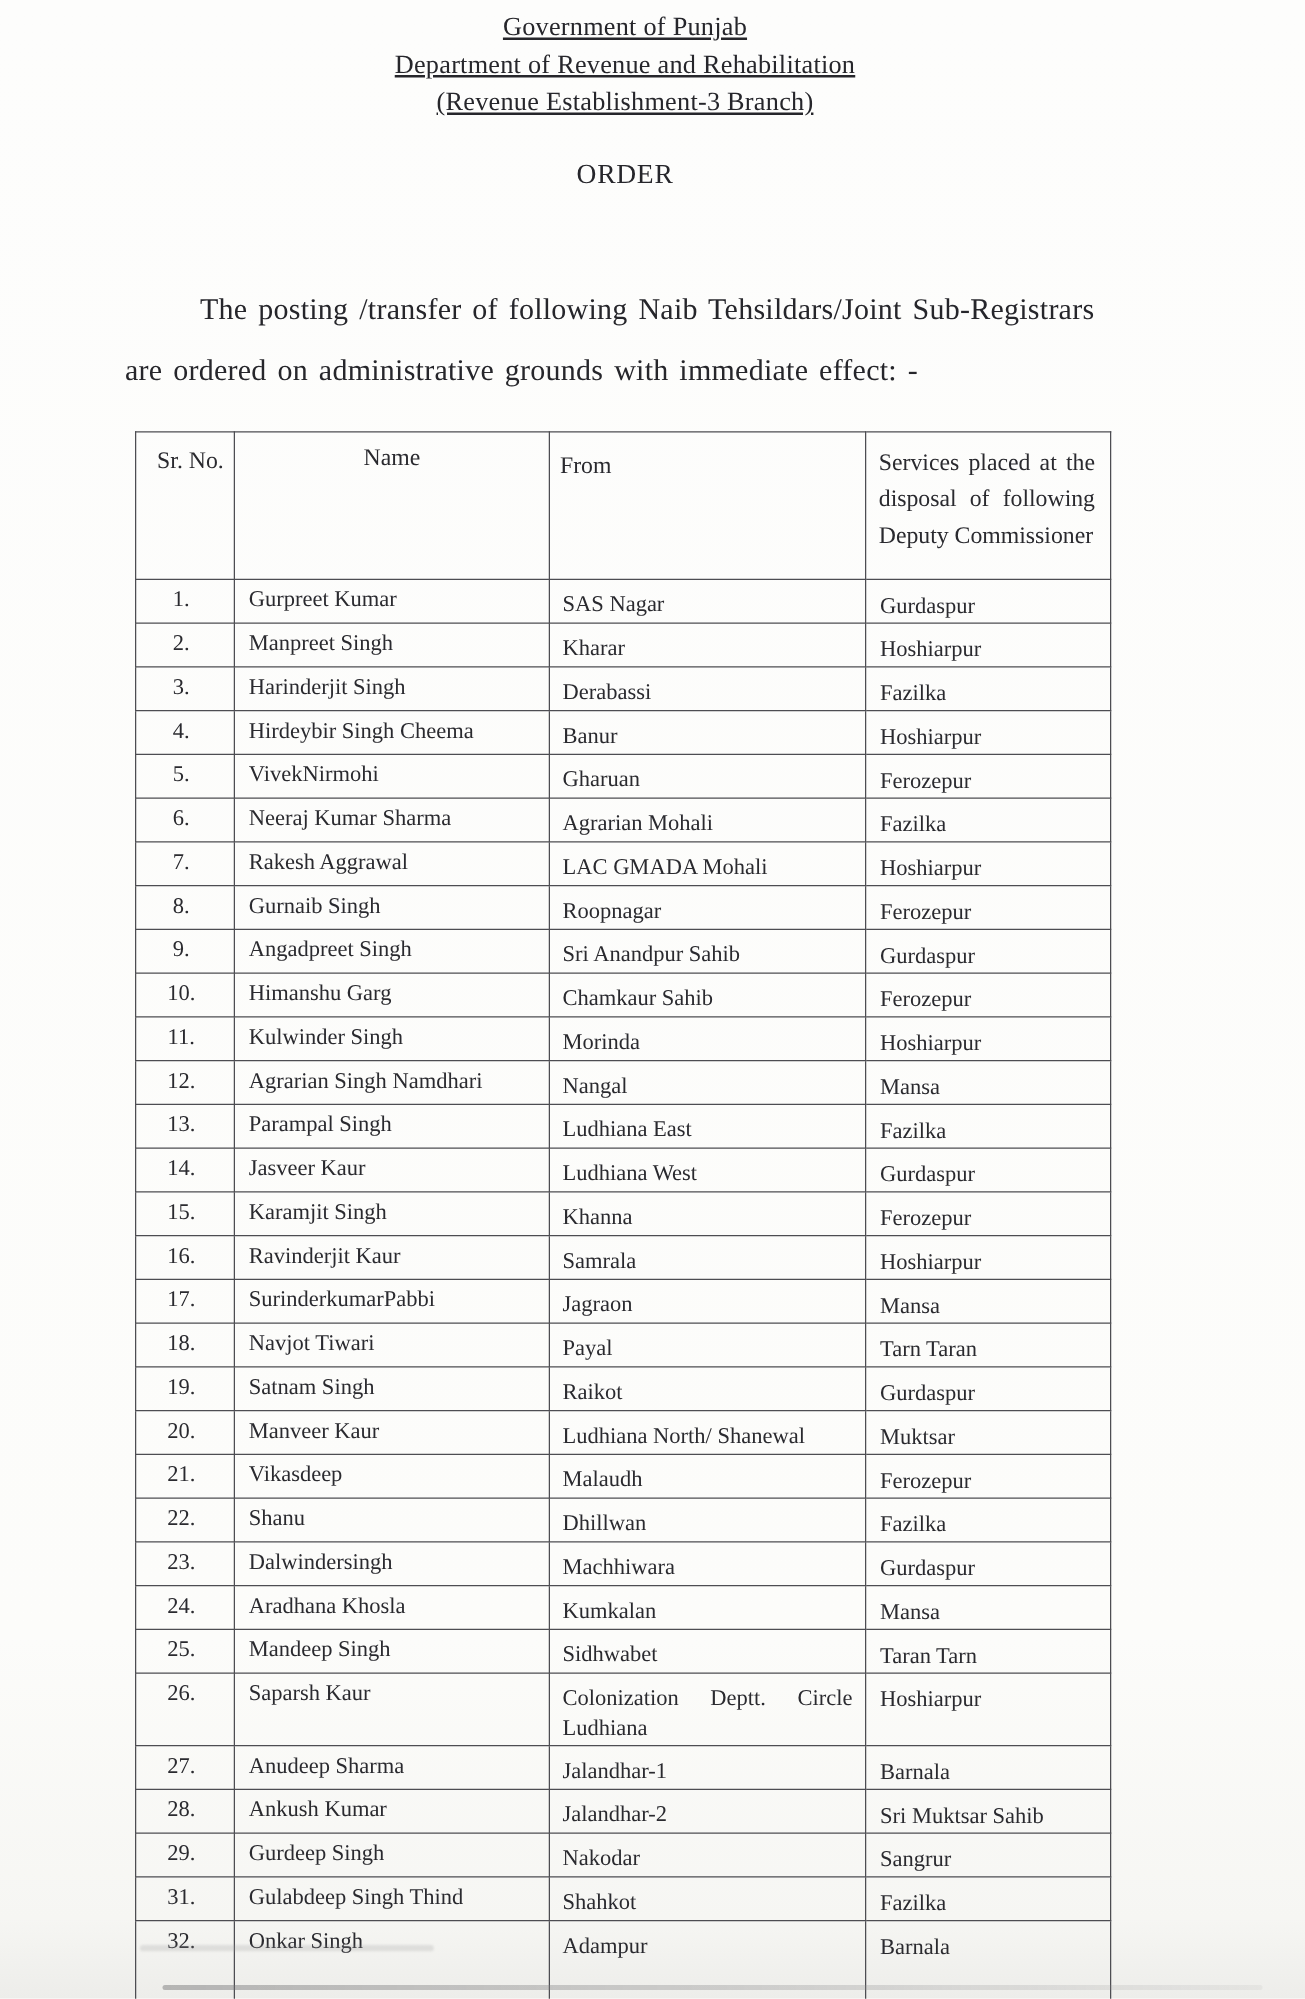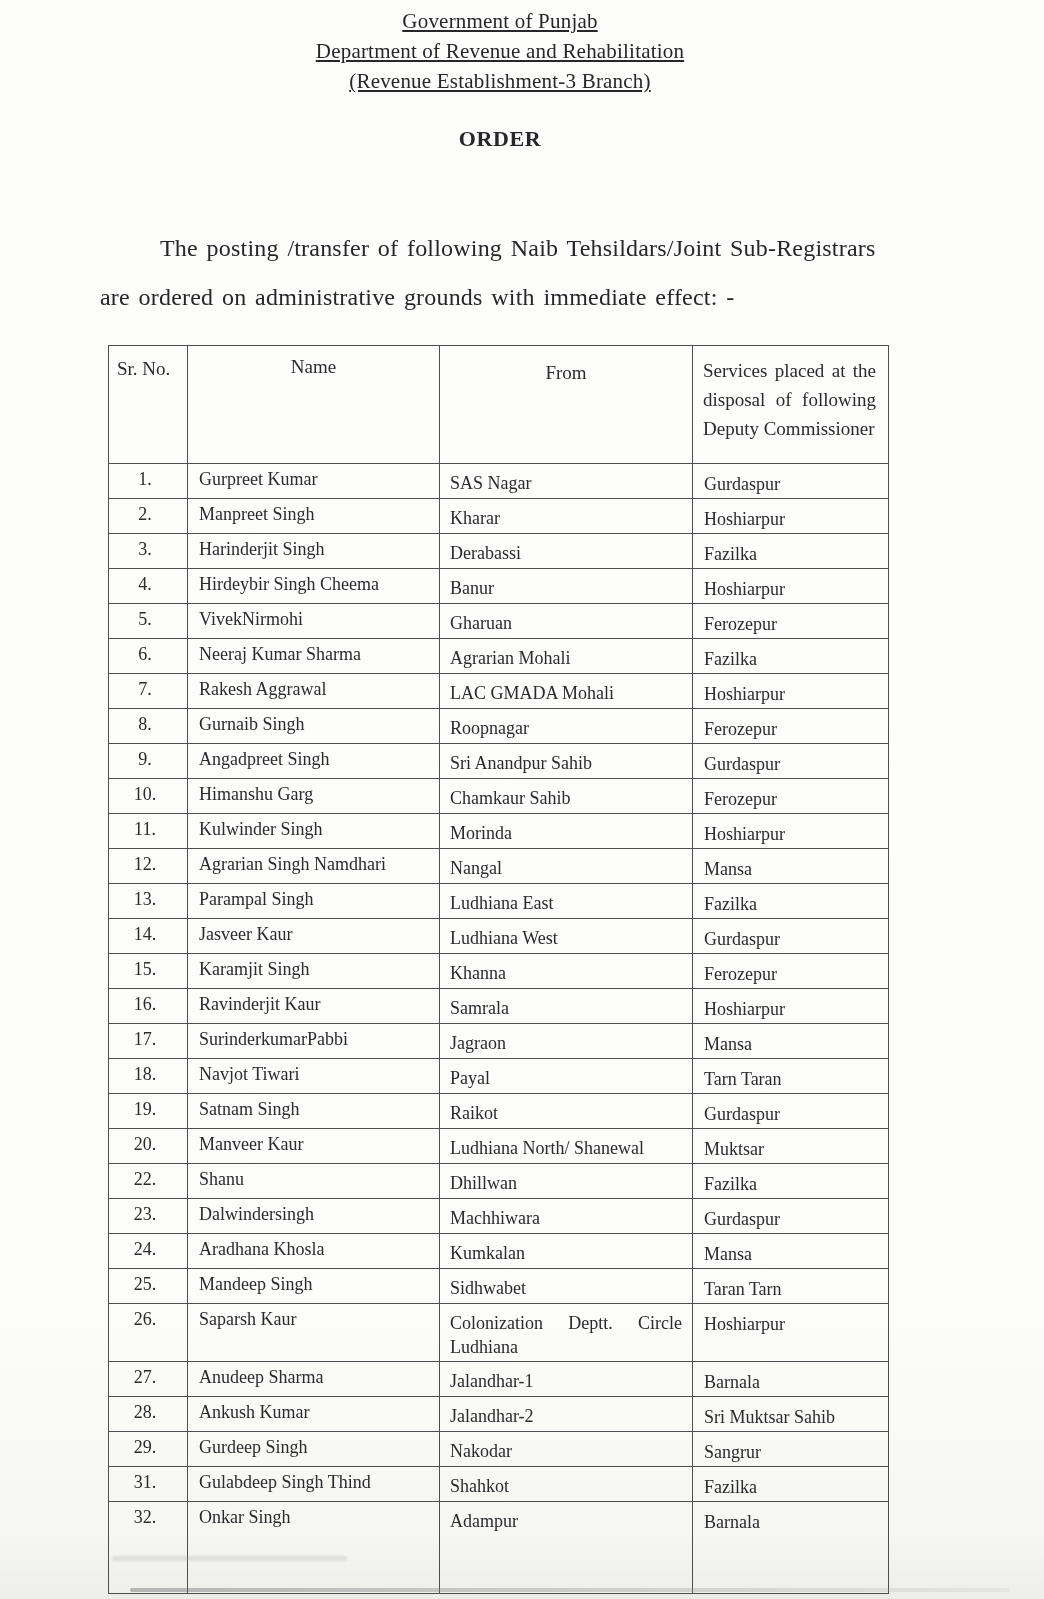--- a/index.html
+++ b/index.html
@@ -31,21 +31,21 @@
     letter-spacing: 0.2px;
     text-decoration: underline;
   }
   .order-title {
     position: absolute;
     top: 126px;
     left: 0;
     width: 1000px;
     text-align: center;
     font-size: 22px;
-    font-weight: bold;
+    font-weight: normal;
     letter-spacing: 0.6px;
   }
   .intro {
     position: absolute;
     top: 200px;
     left: 100px;
     width: 804px;
     font-size: 24px;
     line-height: 49px;
     text-indent: 60px;
@@ -65,23 +65,23 @@
   .order-table th,
   .order-table td {
     border: 1.4px solid #4d4d52;
     font-weight: normal;
     vertical-align: top;
     padding: 3px 8px 2px 8px;
     line-height: 24px;
     overflow: hidden;
   }
   .order-table thead th { height: 118px; line-height: 29px; font-size: 19px; }
-  .order-table th.col-sr   { text-align: left; padding-top: 8px; }
+  .order-table th.col-sr   { text-align: right; padding-top: 8px; }
   .order-table th.col-name { text-align: center; padding-top: 6px; }
-  .order-table th.col-from { text-align: center; padding-top: 12px; }
+  .order-table th.col-from { text-align: left; padding-top: 12px; }
   .order-table th.col-services {
     text-align: justify;
     padding-top: 10px;
     padding-left: 10px;
     padding-right: 12px;
     margin-left: 44px;
   }
   .order-table td { height: 29px; }
   .order-table td.col-sr   { text-align: center; padding-right: 14px; }
   .order-table td.col-name { padding-left: 11px; }
@@ -255,20 +255,26 @@
           <td class="col-from">Raikot</td>
           <td class="col-services">Gurdaspur</td>
         </tr>
         <tr>
           <td class="col-sr">20.</td>
           <td class="col-name">Manveer Kaur</td>
           <td class="col-from">Ludhiana North/ Shanewal</td>
           <td class="col-services">Muktsar</td>
         </tr>
         <tr>
+          <td class="col-sr">21.</td>
+          <td class="col-name">Vikasdeep</td>
+          <td class="col-from">Malaudh</td>
+          <td class="col-services">Ferozepur</td>
+        </tr>
+        <tr>
           <td class="col-sr">22.</td>
           <td class="col-name">Shanu</td>
           <td class="col-from">Dhillwan</td>
           <td class="col-services">Fazilka</td>
         </tr>
         <tr>
           <td class="col-sr">23.</td>
           <td class="col-name">Dalwindersingh</td>
           <td class="col-from">Machhiwara</td>
           <td class="col-services">Gurdaspur</td>

